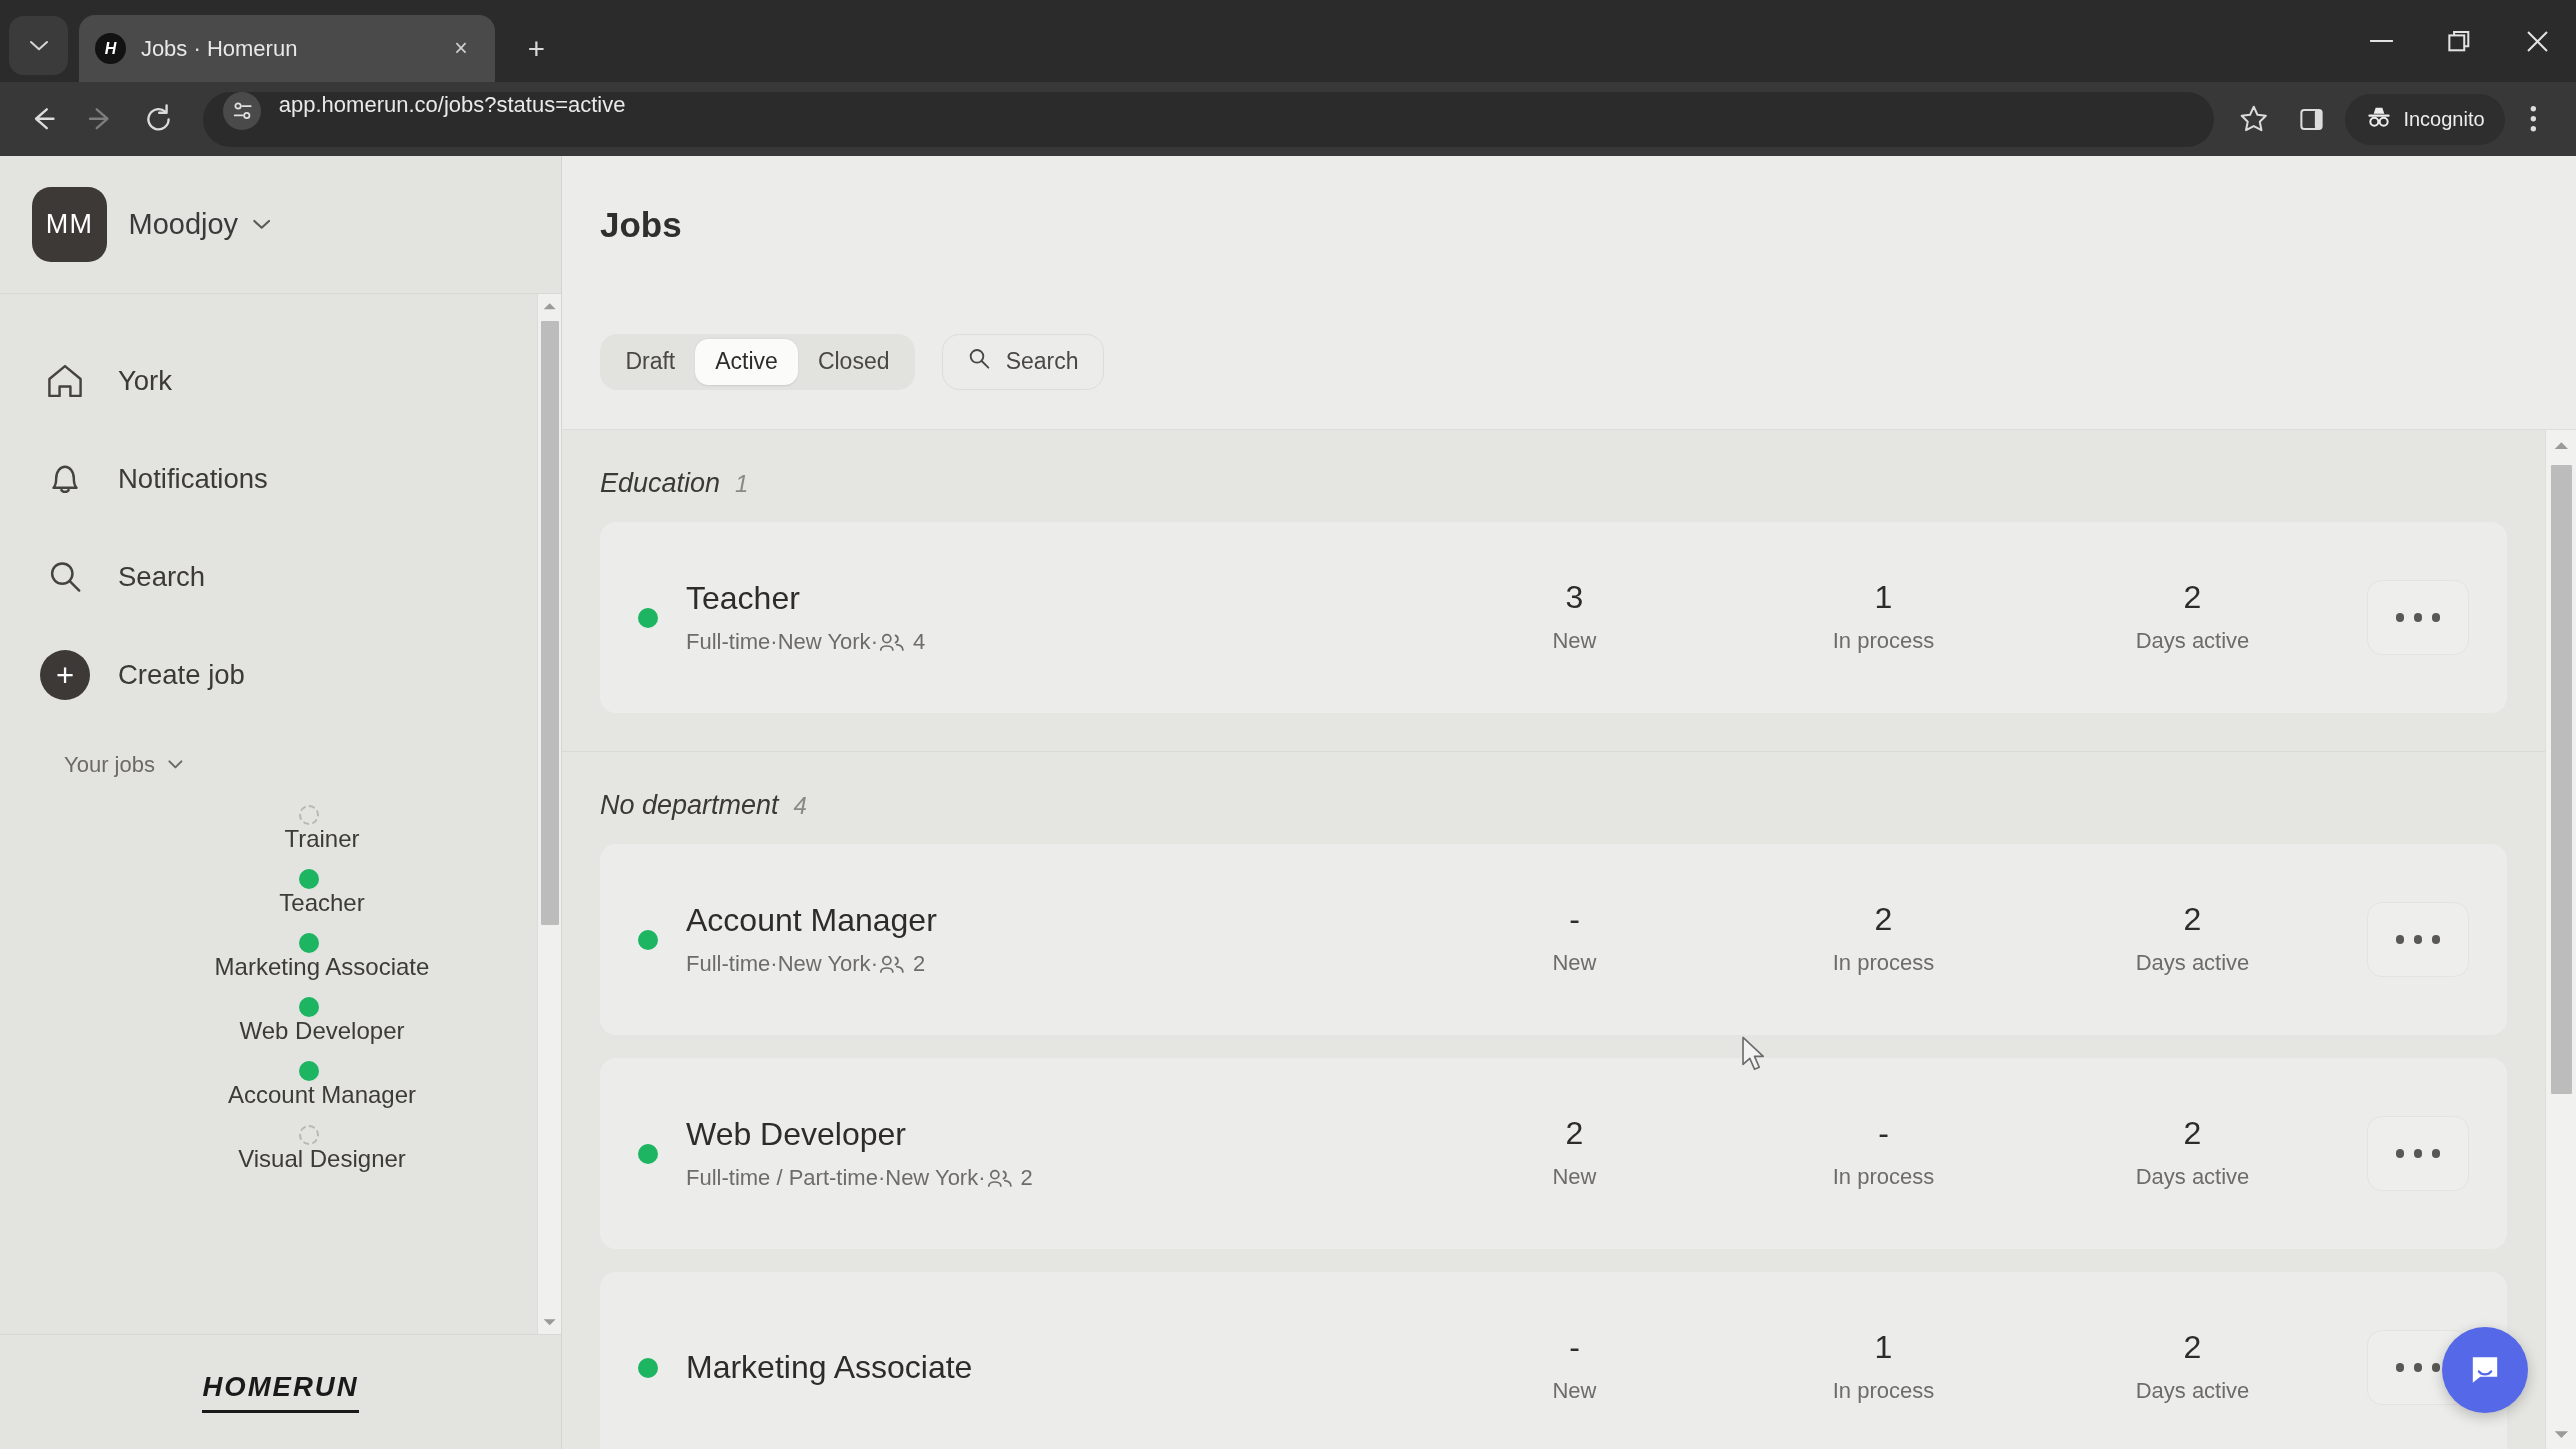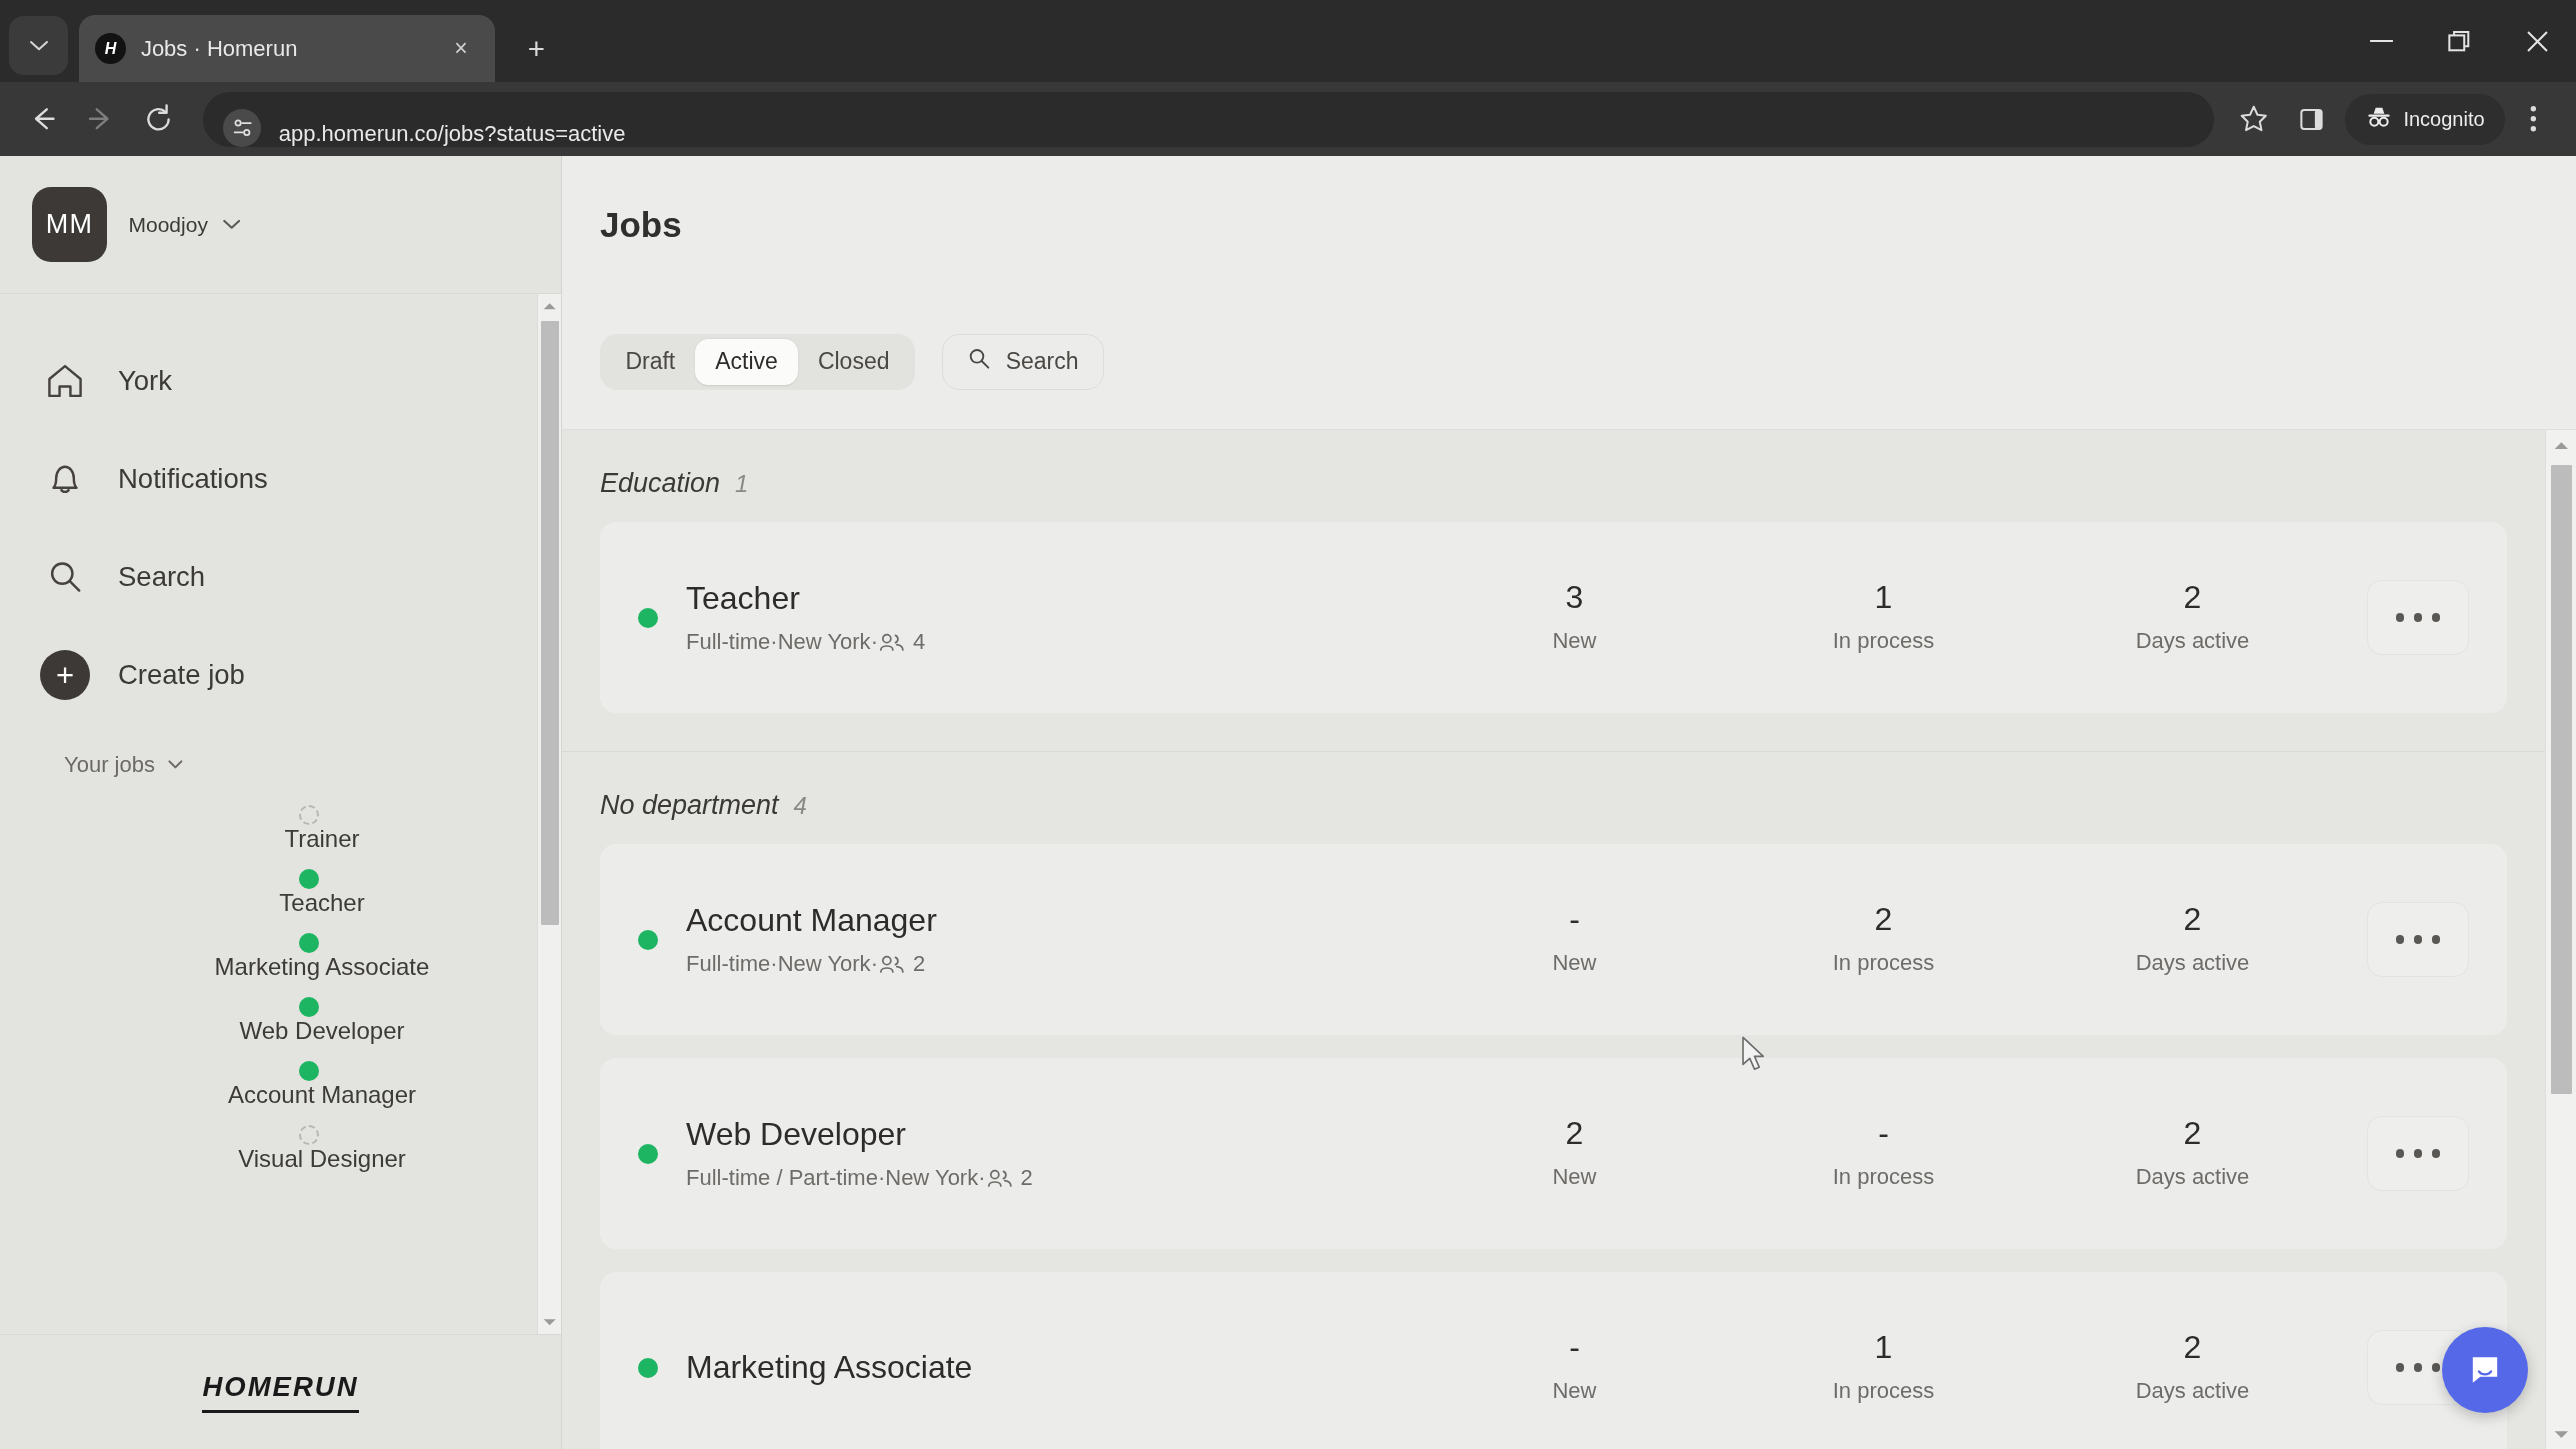--- a/index.html
+++ b/index.html
@@ -69,21 +69,21 @@
   }
   .tb-icon {
     width: 58px; height: 58px; border-radius: 50%;
     display: flex; align-items: center; justify-content: center;
     color: #dcdcdc; flex: 0 0 auto;
   }
   .tb-icon.dim { color: #7d7d7d; }
   .omnibox {
     flex: 1 1 auto; height: 55px; margin: 0 10.7px 0 16px;
     background: #2b2b2b; border-radius: 28px;
-    display: flex; align-items: flex-end; padding: 0 20px;
+    display: flex; align-items: flex-start; padding: 0 20px;
   }
   .omni-lock {
     width: 38px; height: 38px; border-radius: 50%;
     background: #4a4a4a;
     display: flex; align-items: center; justify-content: center;
     color: #e0e0e0; flex: 0 0 auto;
   }
   .omni-url {
     margin-left: 17.4px; color: #e9e9e9; font-size: 22px;
     white-space: nowrap;
@@ -114,21 +114,21 @@
     padding-left: 32px; border-bottom: 1.3px solid #d8d8d4;
     flex: 0 0 auto;
   }
   .org-avatar {
     width: 75px; height: 75px; border-radius: 19px;
     background: #3d3936; color: #fff;
     display: flex; align-items: center; justify-content: center;
     font-size: 27px; letter-spacing: 1.3px; flex: 0 0 auto;
   }
   .org-name {
-    margin-left: 21.5px; font-size: 21px; color: #3a3a38;
+    margin-left: 21.5px; font-size: 29px; color: #3a3a38;
   }
   .org-caret { margin-left: 14.8px; color: #5a5a58; font-size: 14.8px; }
 
   .side-scroll {
     flex: 1 1 auto; overflow: hidden; position: relative;
     padding-top: 38px;
   }
   .nav-item {
     display: flex; align-items: center;
     height: 98px; padding-left: 40px;

